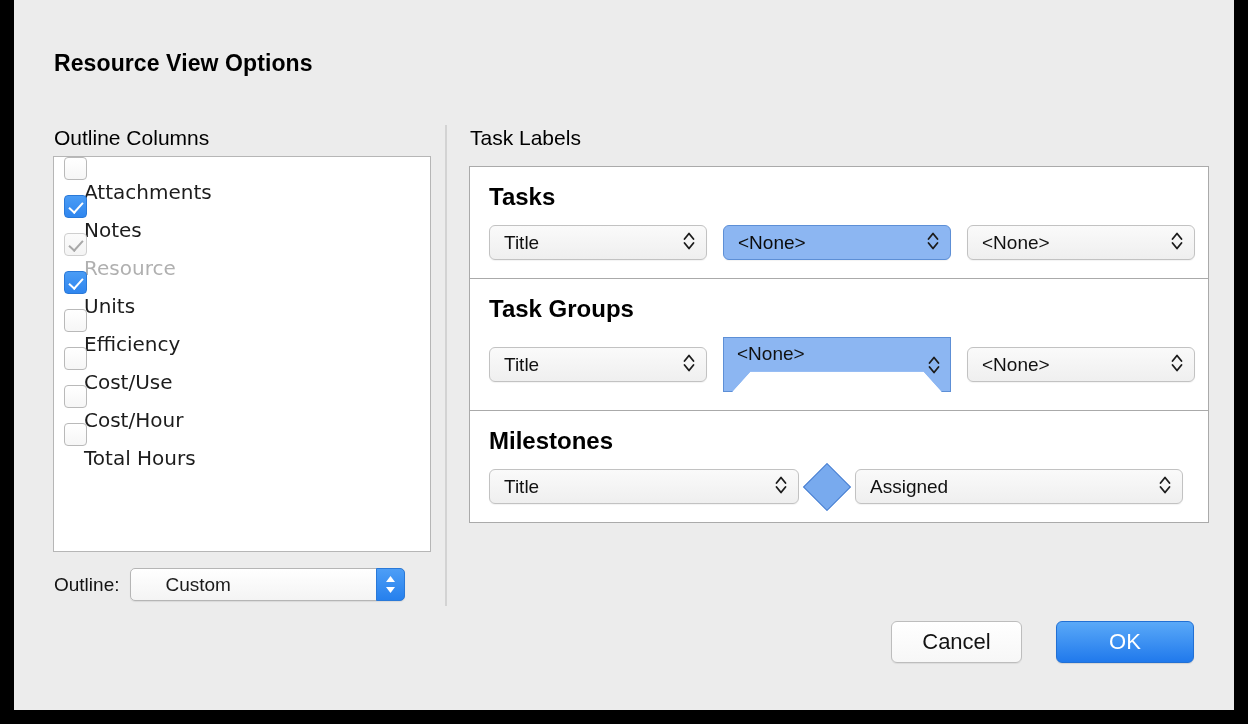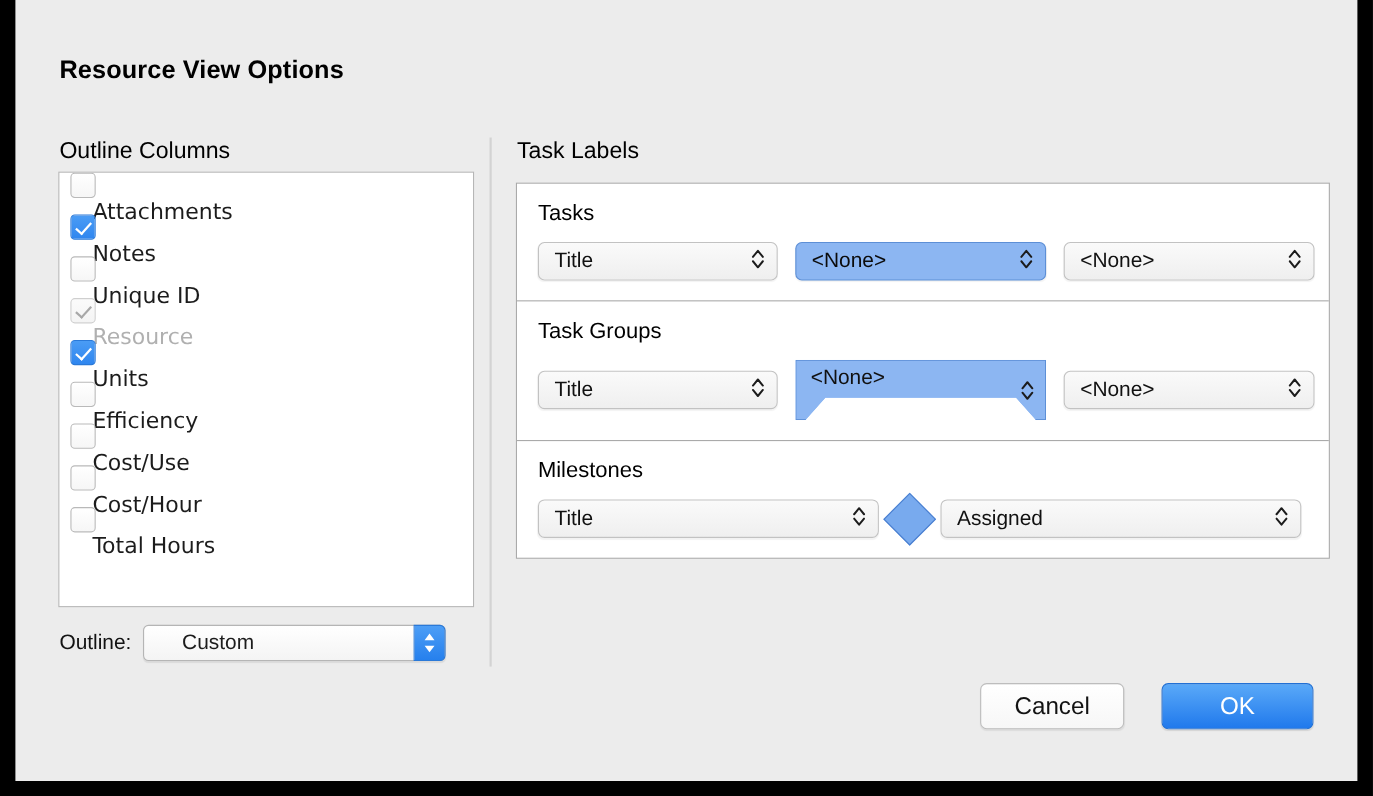--- a/index.html
+++ b/index.html
@@ -168,22 +168,22 @@
     left: 455px;
     top: 166px;
     width: 740px;
     background: #ffffff;
     border: 1px solid #aaaaaa;
     box-sizing: border-box;
   }
   .lsection { border-top: 1px solid #aaaaaa; position: relative; }
   .lsection:first-child { border-top: none; }
   .lsection-title {
-    font-size: 20px;
-    font-weight: normal;
+    font-size: 24px;
+    font-weight: bold;
     color: #000000;
     margin: 16px 0 0 19px;
   }
   .lrow {
     display: flex;
     align-items: center;
     padding: 14px 0 18px 19px;
   }
 
   
@@ -302,24 +302,20 @@
   <div class="divider"></div>
 
   <div class="listbox" id="outline-list">
       <div class="check-row">
         <span class="cbox"></span>
         <span class="check-label">Attachments</span>
       </div>
       <div class="check-row">
         <span class="cbox checked"></span>
         <span class="check-label">Notes</span>
-      </div>
-      <div class="check-row">
-        <span class="cbox"></span>
-        <span class="check-label">Unique ID</span>
       </div>
       <div class="check-row disabled">
         <span class="cbox disabled-checked"></span>
         <span class="check-label">Resource</span>
       </div>
       <div class="check-row">
         <span class="cbox checked"></span>
         <span class="check-label">Units</span>
       </div>
       <div class="check-row">

